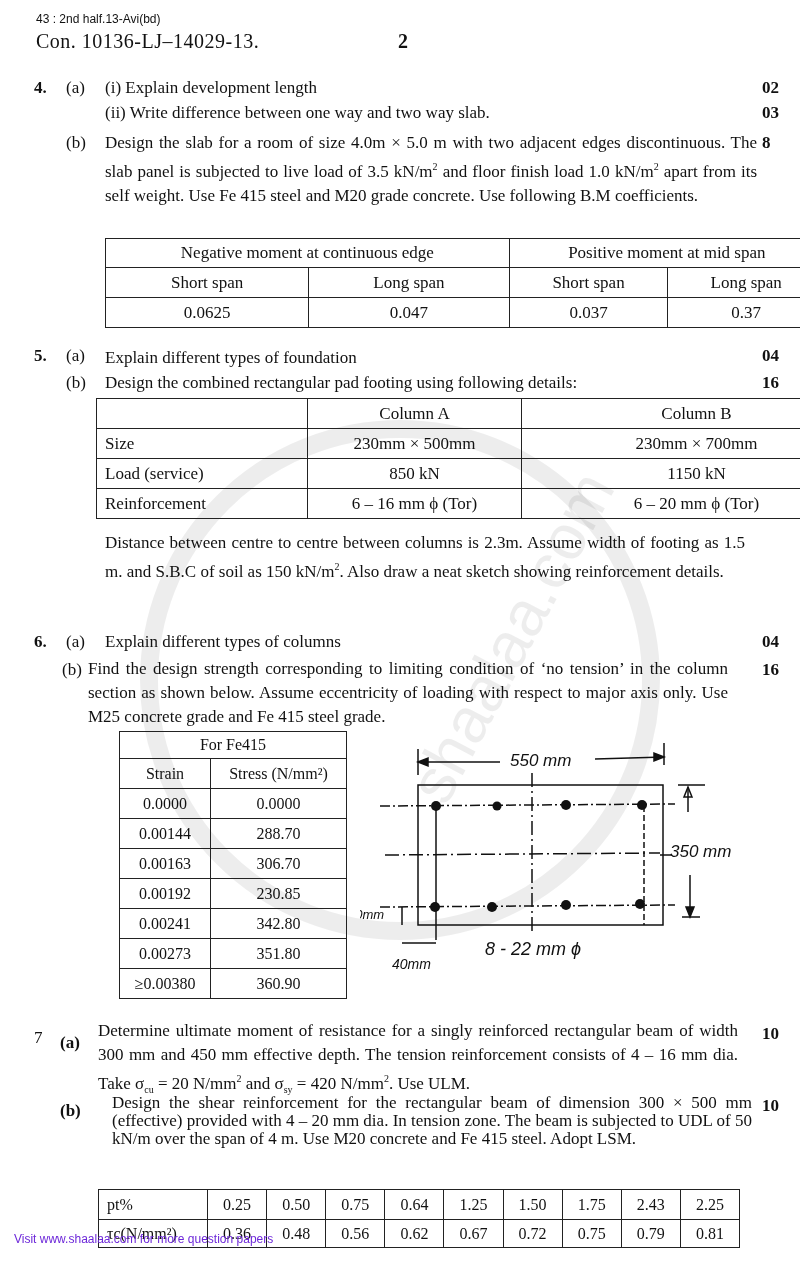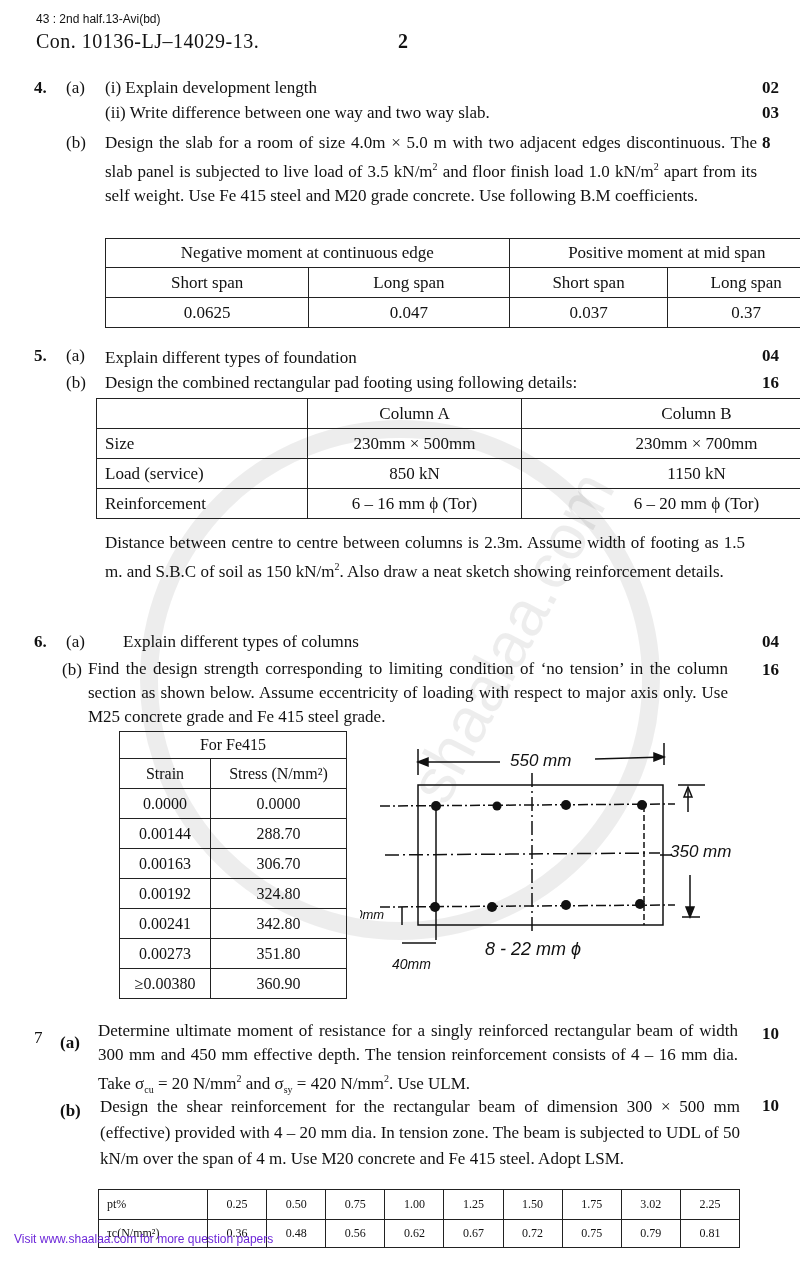--- a/index.html
+++ b/index.html
@@ -102,21 +102,21 @@
     <td>6 – 16 mm ϕ (Tor)</td>
     <td>6 – 20 mm ϕ (Tor)</td>
   </tr>
 </tbody>
   </table>
 
 <div class="abs txt" style="left:105px;top:531px;width:640px"><span>Distance between centre to centre between columns is 2.3m. Assume width of footing as 1.5 m. and S.B.C of soil as 150 kN/m</span><sup>2</sup><span>. Also draw a neat sketch showing reinforcement details.</span></div>
 
 <div class="abs qno" style="left:34px;top:632px">6.</div>
 <div class="abs sub" style="left:66px;top:632px">(a)</div>
-<div class="abs sub" style="left:123px;top:632px">Explain different types of columns</div>
+<div class="abs sub" style="left:105px;top:632px">Explain different types of columns</div>
 <div class="abs marks" style="top:632px">04</div>
 <div class="abs sub" style="left:62px;top:660px">(b)</div>
 <div class="abs txt" style="left:88px;top:657px;width:640px">Find the design strength corresponding to limiting condition of ‘no tension’ in the column section as shown below. Assume eccentricity of loading with respect to major axis only.  Use M25 concrete grade and Fe 415 steel grade.</div>
 <div class="abs marks" style="top:660px">16</div>
 
 <table class="t" style="left:119px;top:731px;width:228px;font-size:16px">
   <tbody>
       <tr style="height:27px">
         <td colspan="2">For Fe415</td>
       </tr>
@@ -131,21 +131,21 @@
   <tr style="height:30px">
         <td>0.00144</td>
         <td>288.70</td>
       </tr>
   <tr style="height:30px">
         <td>0.00163</td>
         <td>306.70</td>
       </tr>
   <tr style="height:30px">
         <td>0.00192</td>
-        <td>324.80</td>
+        <td>230.85</td>
       </tr>
   <tr style="height:30px">
         <td>0.00241</td>
         <td>342.80</td>
       </tr>
   <tr style="height:30px">
         <td>0.00273</td>
         <td>351.80</td>
       </tr>
   <tr style="height:30px">
@@ -201,35 +201,35 @@
   <text x="-12" y="184" font-family="Liberation Sans, sans-serif" font-size="13" font-style="italic" fill="#111">40mm</text>
   <text x="32" y="234" font-family="Liberation Sans, sans-serif" font-size="14" font-style="italic" fill="#111">40mm</text>
   <text x="125" y="220" font-family="Liberation Sans, sans-serif" font-size="18" font-style="italic" fill="#111">8 - 22 mm ϕ</text>
 </svg>
 
 <div class="abs qno" style="left:34px;top:1028px;font-weight:normal">7</div>
 <div class="abs sub" style="left:60px;top:1033px;font-weight:bold">(a)</div>
 <div class="abs txt" style="left:98px;top:1019px;width:640px"><span>Determine ultimate moment of resistance for a singly reinforced rectangular beam of width 300 mm and 450 mm effective depth. The tension reinforcement consists of 4 – 16 mm dia.  Take σ</span><sub style="font-size:10px">cu</sub><span> = 20 N/mm</span><sup>2</sup><span> and σ</span><sub style="font-size:10px">sy</sub><span> = 420 N/mm</span><sup>2</sup><span>. Use ULM.</span></div>
 <div class="abs marks" style="top:1024px">10</div>
 <div class="abs sub" style="left:60px;top:1101px;font-weight:bold">(b)</div>
-<div class="abs txt" style="left:100px;top:1094px;width:640px;line-height:26px">Design the shear reinforcement for the rectangular beam of dimension 300 × 500 mm (effective) provided with 4 – 20 mm dia. In tension zone. The beam is subjected to UDL of 50 kN/m over the span of 4 m. Use M20 concrete and Fe 415 steel. Adopt LSM.</div>
+<div class="abs txt" style="left:112px;top:1094px;width:640px;line-height:18px">Design the shear reinforcement for the rectangular beam of dimension 300 × 500 mm (effective) provided with 4 – 20 mm dia. In tension zone. The beam is subjected to UDL of 50 kN/m over the span of 4 m. Use M20 concrete and Fe 415 steel. Adopt LSM.</div>
 <div class="abs marks" style="top:1096px">10</div>
 
-<table class="t" style="left:98px;top:1189px;width:642px;font-size:12px">
+<table class="t" style="left:98px;top:1189px;width:642px;font-size:16px">
   <tbody>
       <tr style="height:30px">
     <td class="left" style="width:100px">pt%</td>
     <td>0.25</td>
     <td>0.50</td>
     <td>0.75</td>
-    <td>1.00</td>
+    <td>0.64</td>
     <td>1.25</td>
     <td>1.50</td>
     <td>1.75</td>
-    <td>3.02</td>
+    <td>2.43</td>
     <td>2.25</td>
   </tr>
   <tr style="height:28px">
     <td class="left">τc(N/mm²)</td>
     <td>0.36</td>
     <td>0.48</td>
     <td>0.56</td>
     <td>0.62</td>
     <td>0.67</td>
     <td>0.72</td>

